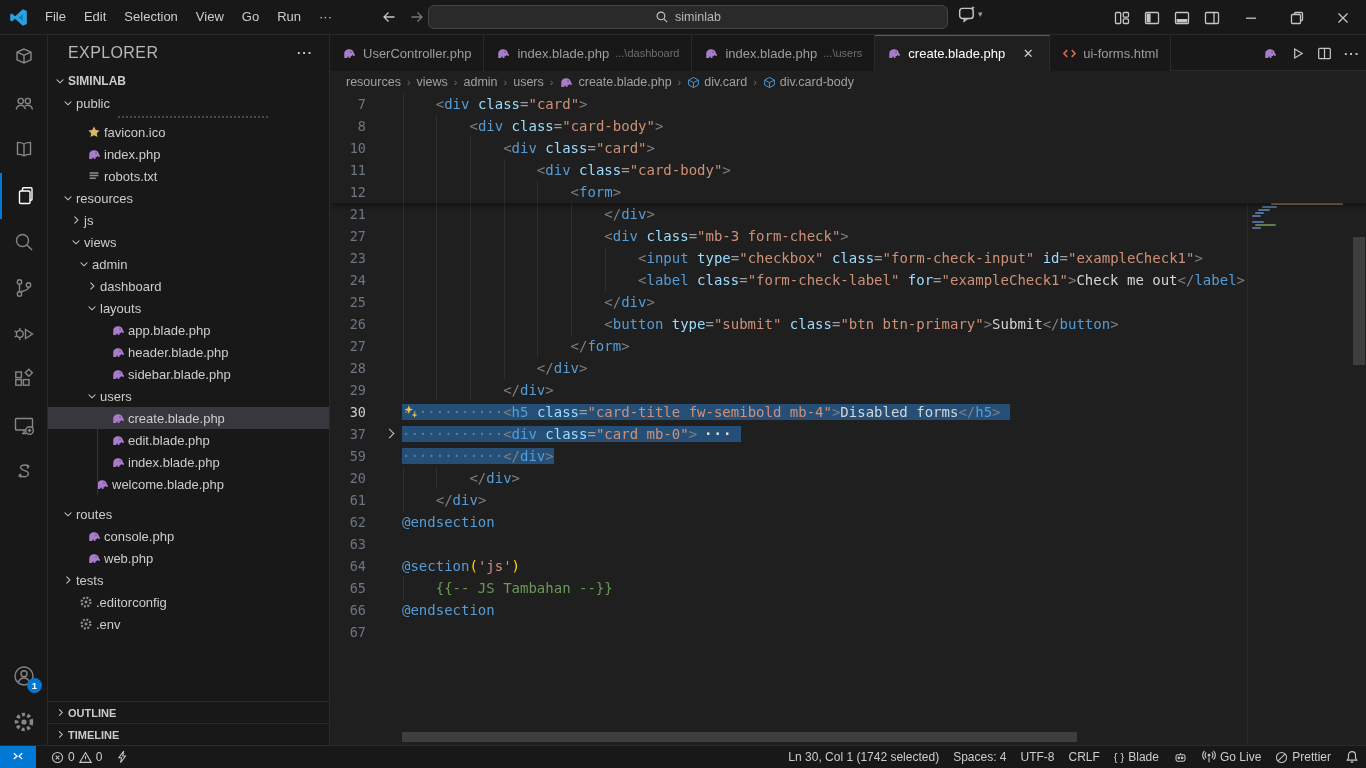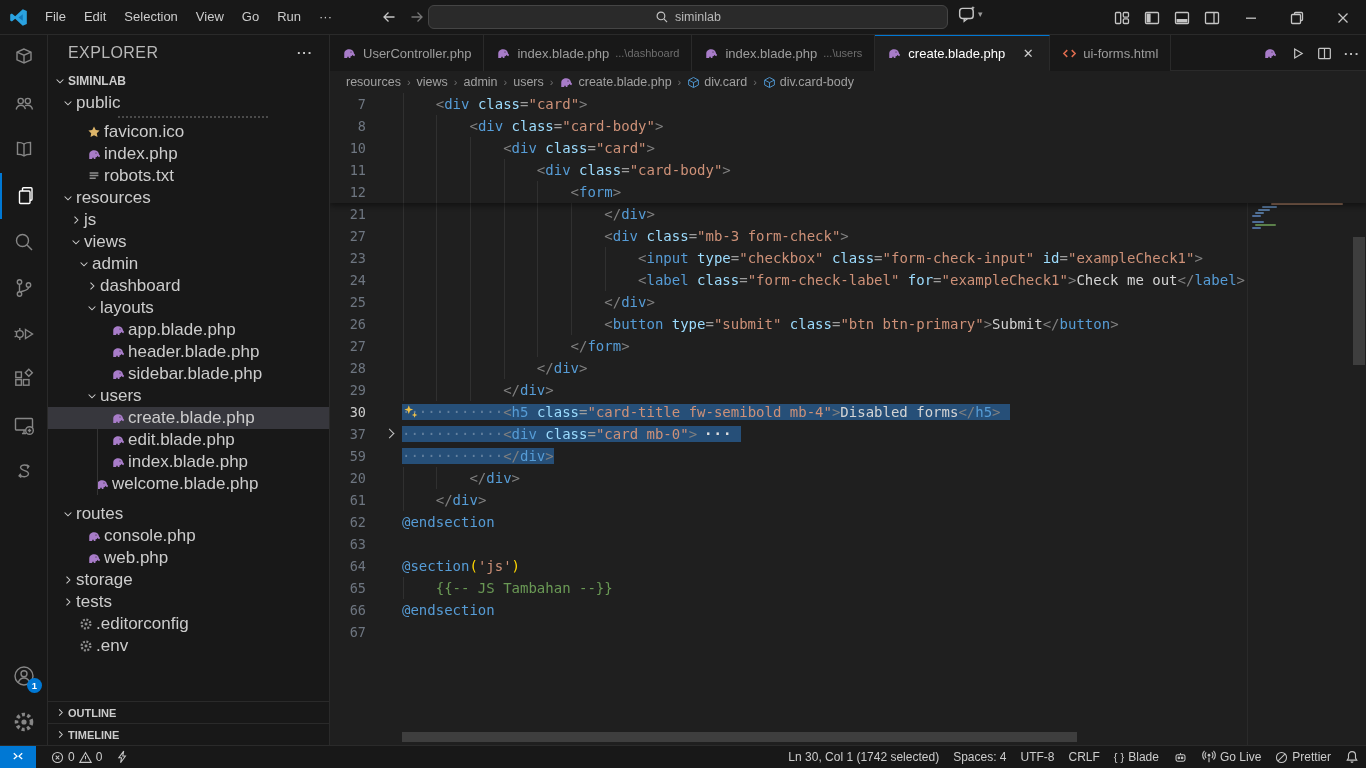--- a/index.html
+++ b/index.html
@@ -32,21 +32,21 @@
   .badge { position:absolute; right:6px; bottom:6px; min-width:15px; height:15px; border-radius:8px;
     background:#0078d4; color:#fff; font-size:9.5px; line-height:15px; text-align:center; font-weight:bold; }
 
   
   .sidebar { position:absolute; top:35px; bottom:23px; left:48px; width:282px; background:#181818;
     border-right:1px solid #2a2a2a; overflow:hidden; }
   .sb-header { height:35px; display:flex; align-items:center; padding:0 10px 0 20px; }
   .sb-title { font-size:16px; color:#b8b8b8; letter-spacing:.4px; flex:1; }
   .sb-more { color:#cccccc; font-weight:bold; letter-spacing:1px; padding:0 6px; }
   .tree { position:absolute; top:35px; left:0; right:0; height:658px; overflow:hidden; }
-  .trow { height:22px; display:flex; align-items:center; color:#cccccc; font-size:17px; white-space:nowrap; }
+  .trow { height:22px; display:flex; align-items:center; color:#cccccc; font-size:13px; white-space:nowrap; }
   .trow.selected { background:#37373d; }
   .trow.root { font-weight:bold; font-size:12px; }
   .t-chev { width:16px; display:flex; justify-content:center; flex-shrink:0; }
   .t-icon { width:20px; display:flex; justify-content:center; flex-shrink:0; }
   .clip-row { height:7px; overflow:hidden; }
   .clip-row .dash { margin:2px 0 0 70px; width:150px; border-top:2px dotted #4a4a4a; }
   .tree-guide { position:absolute; width:1px; background:#343434; }
   .sb-sections { position:absolute; left:0; right:0; bottom:0; }
   .sb-section { height:22px; border-top:1px solid #2a2a2a; display:flex; align-items:center;
     font-size:11px; font-weight:bold; color:#cccccc; padding-left:4px; background:#181818; }
@@ -485,28 +485,20 @@
         </div>
         <div class="trow" style="padding-left: 20px;">
           <span class="t-chev"></span>
           <span class="t-icon">
             <svg width="15" height="15" viewBox="0 0 16 16" fill="#a87cc9">
               <path d="M2.4 12.8V8.1c0-2.7 2.3-4.6 5.2-4.6 2.7 0 4.8 1.6 5.1 4 .1.8.6 1.4 1.3 1.9l-.9 1.6c-.8-.3-1.4-.9-1.8-1.6-.4 1-1.3 1.7-2.3 1.9v1.5H7.2v-1.4H5.6v1.4z"></path>
               <circle cx="9.6" cy="6.4" r=".6" fill="#1f1f1f"></circle>
             </svg>
           </span>
           <span>web.php</span>
-        </div>
-        <div class="trow" style="padding-left: 12px;">
-          <span class="t-chev">
-            <svg width="12" height="12" viewBox="0 0 16 16" fill="none" stroke="#cccccc" stroke-width="1.4">
-              <path d="m6 3.5 4.5 4.5L6 12.5"></path>
-            </svg>
-          </span>
-          <span>storage</span>
         </div>
         <div class="trow" style="padding-left: 12px;">
           <span class="t-chev">
             <svg width="12" height="12" viewBox="0 0 16 16" fill="none" stroke="#cccccc" stroke-width="1.4">
               <path d="m6 3.5 4.5 4.5L6 12.5"></path>
             </svg>
           </span>
           <span>tests</span>
         </div>
         <div class="trow" style="padding-left: 12px;">

